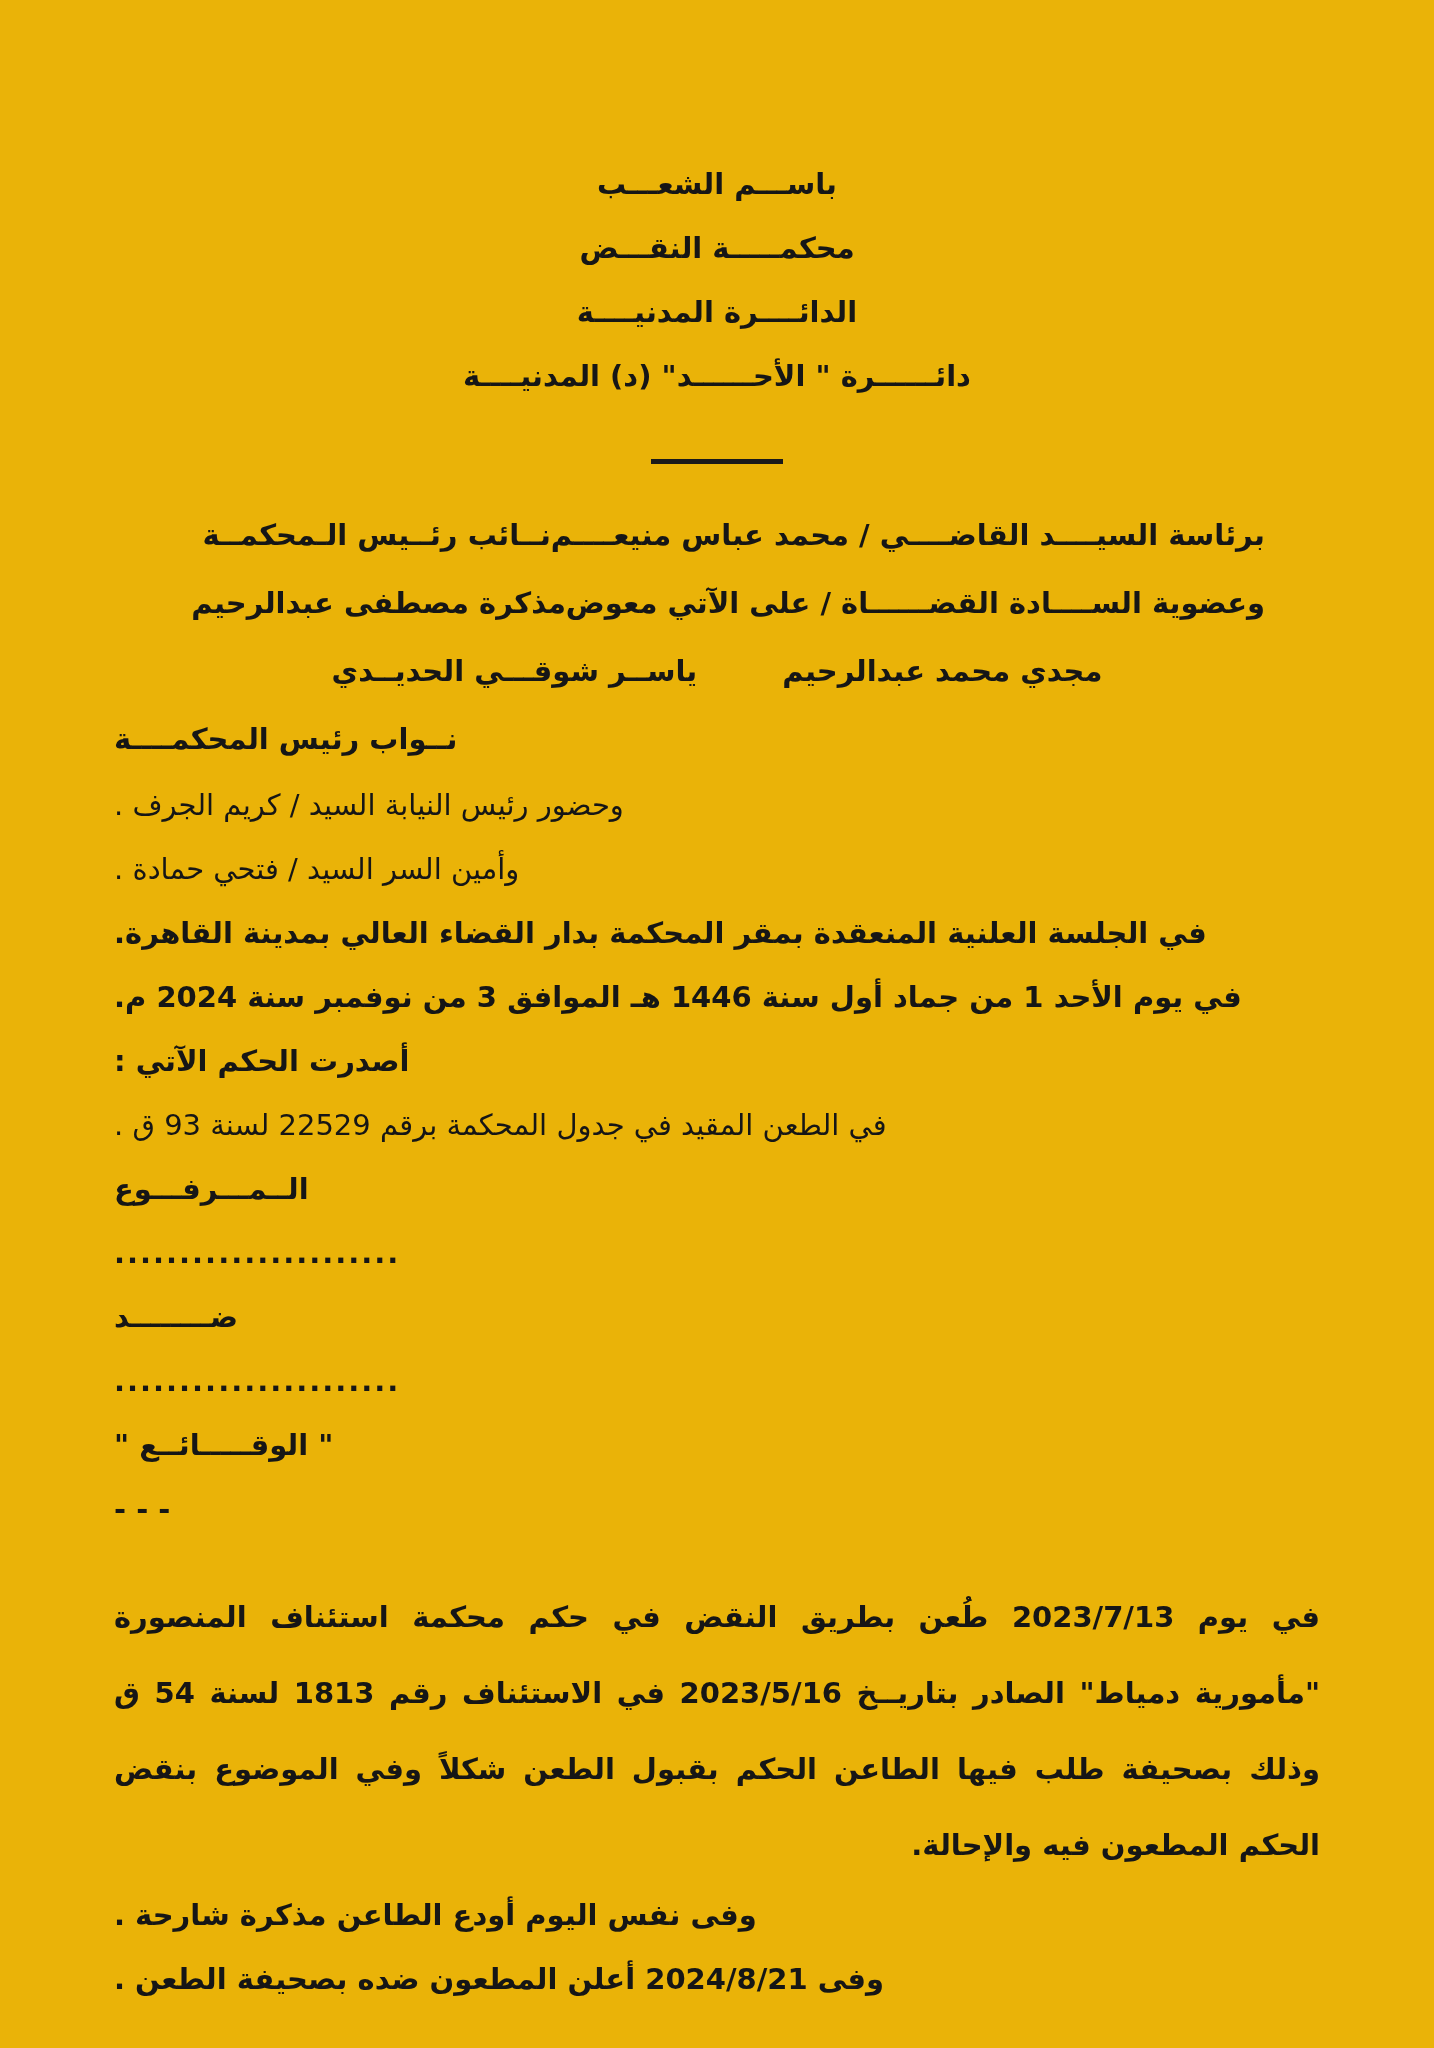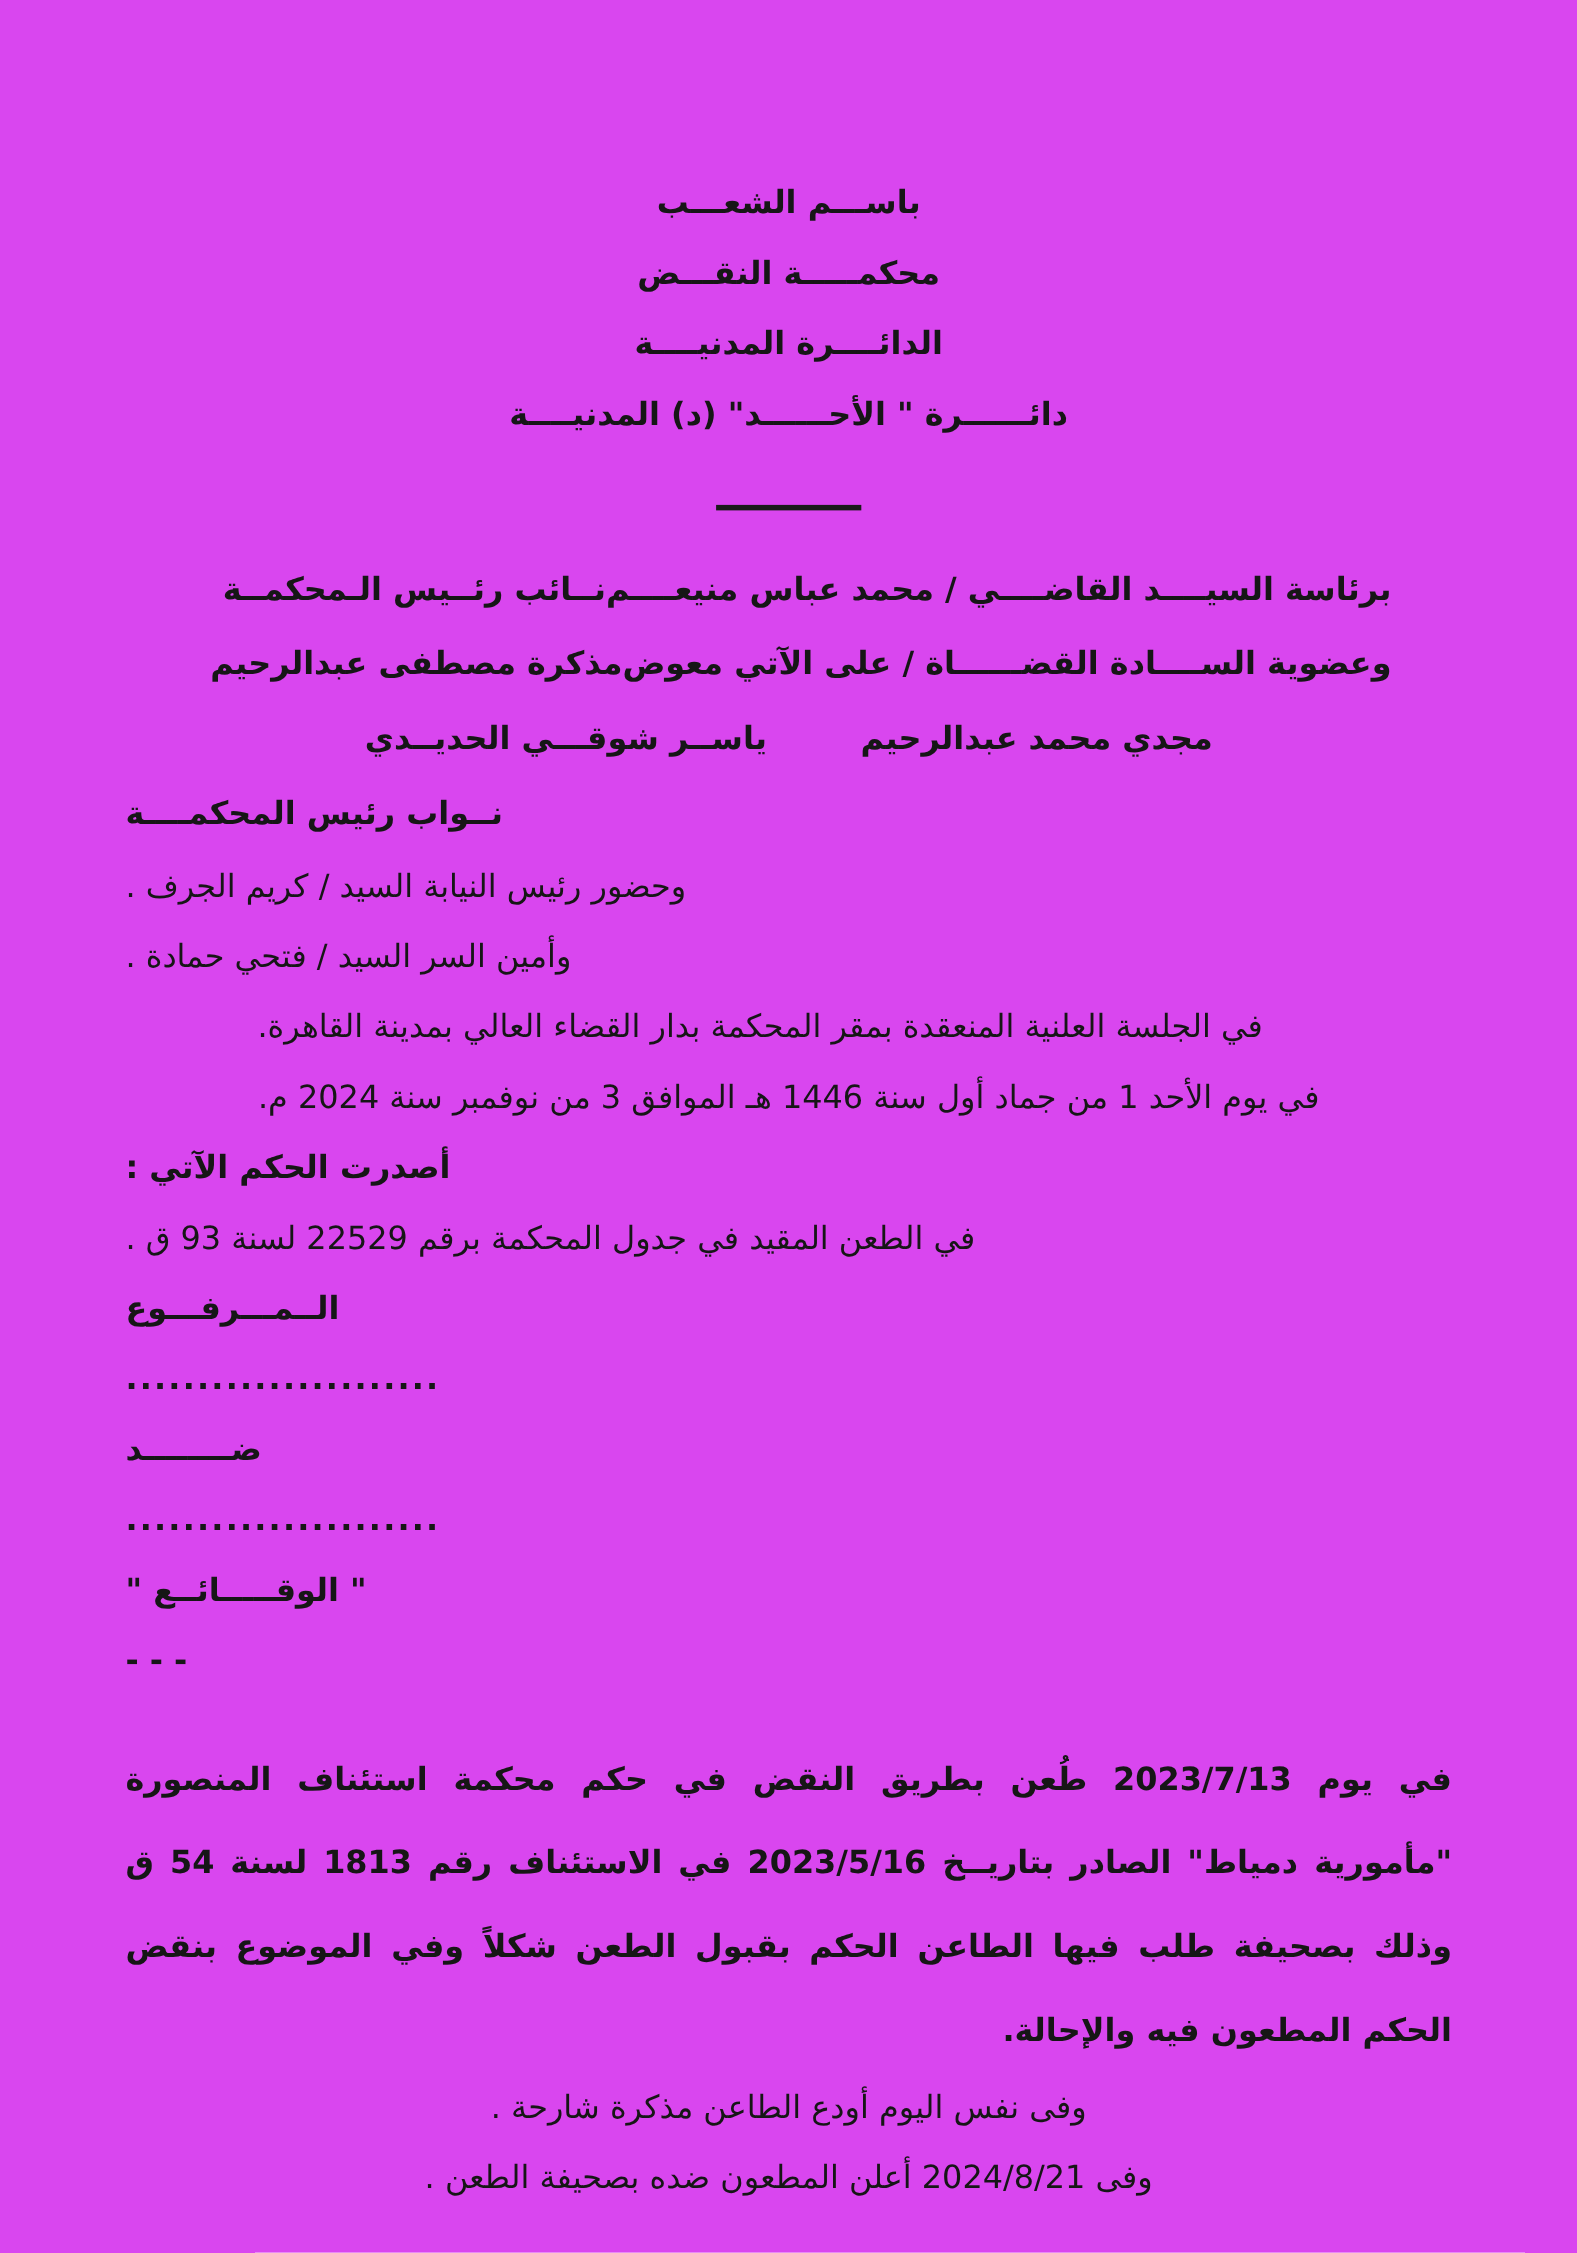--- a/index.html
+++ b/index.html
@@ -30,36 +30,36 @@
     padding-right: 55px;
     padding-left: 110px;
   }
   .names-row {
     display: flex;
     justify-content: center;
     gap: 85px;
   }
   .line   { line-height: 64px; white-space: nowrap; }
   .center { text-align: left; }
-  .right  { text-align: center; }
+  .right  { text-align: left; font-weight: bold; }
   .bold   { font-weight: bold; }
   .indent { padding-right: 52px; }
   .dots   { letter-spacing: 2px; }
   .body-par {
     margin: 38px 0 0 0;
     text-align: justify;
     line-height: 76px;
     white-space: normal;
     font-weight: bold;
   }
 </style>
 </head>
 <body style="background: rgb(255, 255, 255);">
 
-<div class="page" style="background: #d946ef; color: rgb(22, 22, 22);">
+<div class="page" style="background: #eab308; color: rgb(22, 22, 22);">
 
   <div class="hdr">باســـم الشعـــب</div>
   <div class="hdr">محكمـــــة النقـــض</div>
   <div class="hdr">الدائــــرة المدنيــــة</div>
   <div class="hdr">دائــــــرة " الأحــــــد" (د) المدنيــــة</div>
 
   <div class="separator"></div>
 
   <div class="judges">
     <div class="row two-col">

